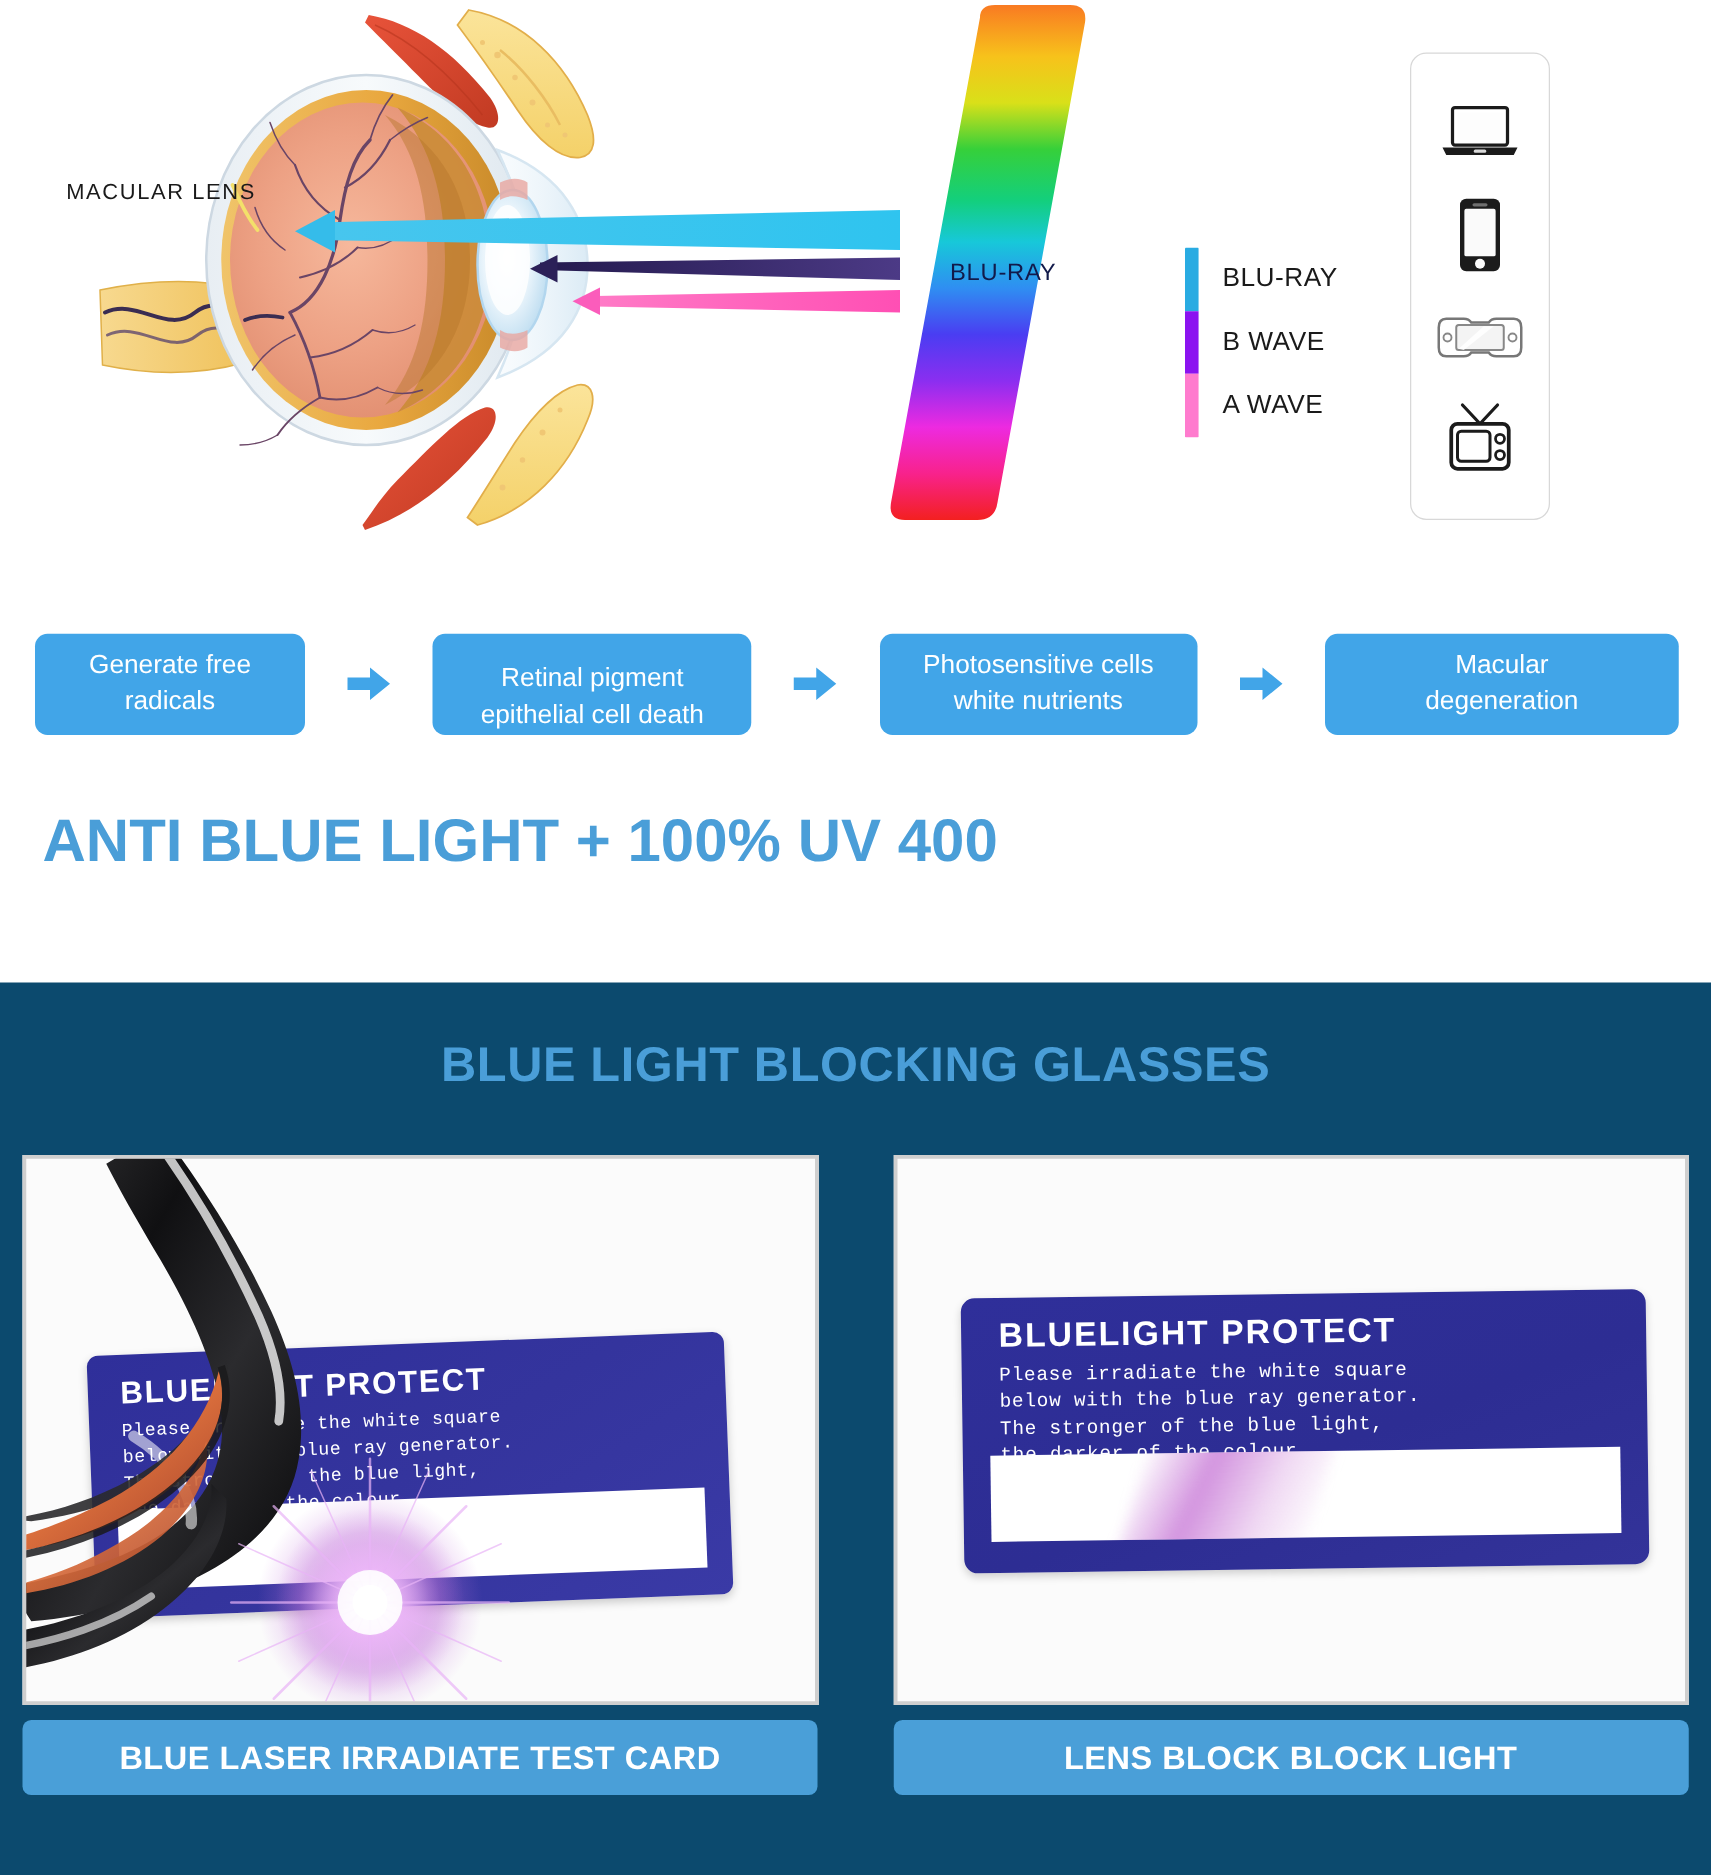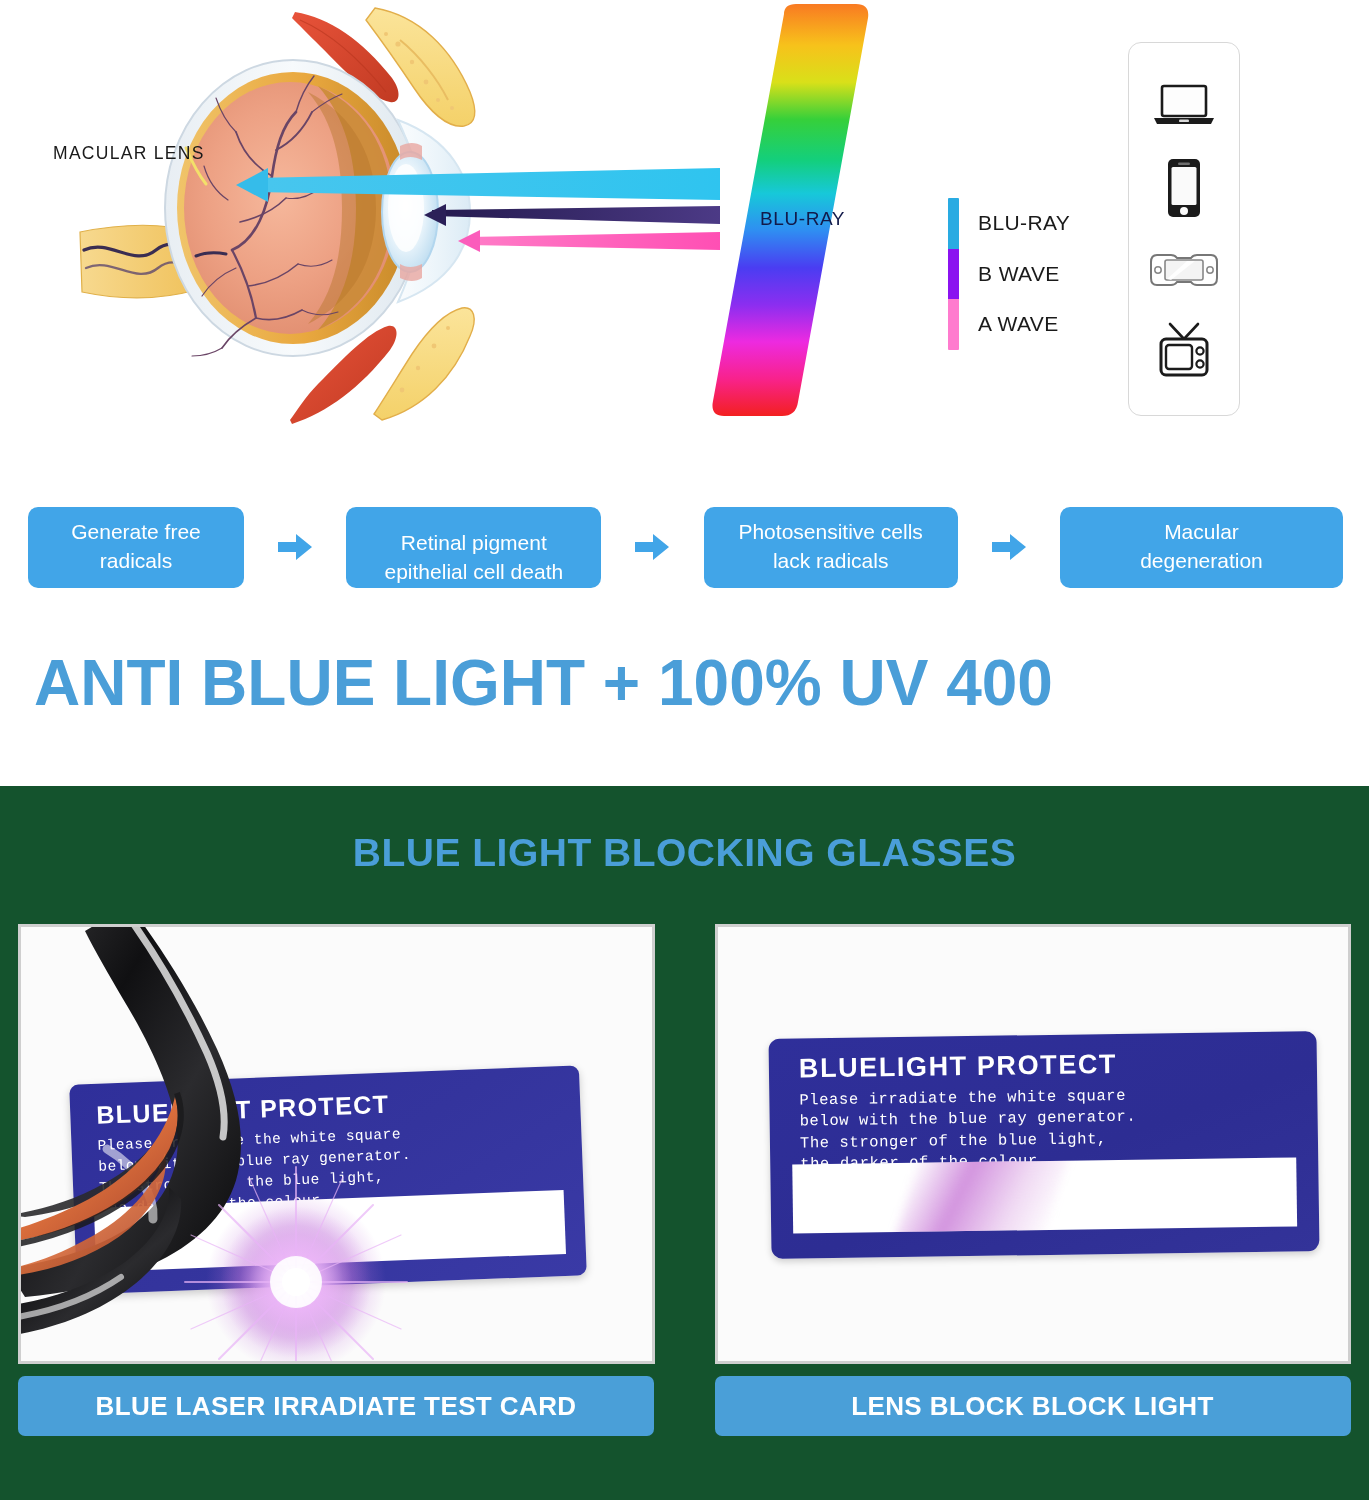--- a/index.html
+++ b/index.html
@@ -62,26 +62,26 @@
   .fb2{width:254px;}
   .fb3{width:283px;}
   .flow-arrow{
     flex:1;display:flex;align-items:center;justify-content:center;
   }
   .arrow-glyph{display:block;}
 
   
   .headline{
     position:absolute;left:34px;top:646px;
-    font-size:64px;font-weight:bold;color:#4a9ed8;letter-spacing:0px;
+    font-size:48px;font-weight:bold;color:#4a9ed8;letter-spacing:0px;
     font-family:"Liberation Sans", sans-serif;white-space:nowrap;
   }
 
   
-  .bottom-section{position:absolute;left:0;top:786px;width:1369px;height:714px;background:#14532d;}
+  .bottom-section{position:absolute;left:0;top:786px;width:1369px;height:714px;background:#0c4a6e;}
   .section-title{
     position:absolute;left:0;top:45px;width:1369px;text-align:center;
     font-size:39px;font-weight:bold;color:#4a9ed8;letter-spacing:.5px;
     font-family:"Liberation Sans", sans-serif;
   }
 
   .panels{position:absolute;left:18px;top:138px;width:1333px;height:440px;display:flex;gap:60px;}
   .panel{width:758px;height:440px;position:relative;}
   .photo{
     width:100%;height:100%;box-sizing:border-box;
@@ -376,21 +376,21 @@
         <span style="white-space:pre-line;margin-top:22px;">Retinal pigment
 epithelial cell death</span>
       </div>
       <div class="flow-arrow">
         <svg class="arrow-glyph" width="38" height="30" viewBox="0 0 38 30">
           <path d="M2 10 L20 10 L20 2 L36 15 L20 28 L20 20 L2 20 Z" fill="#41a5e8"></path>
         </svg>
       </div>
       <div class="flow-box fb2">
         <span style="white-space:pre-line;">Photosensitive cells
-lack radicals</span>
+white nutrients</span>
       </div>
       <div class="flow-arrow">
         <svg class="arrow-glyph" width="38" height="30" viewBox="0 0 38 30">
           <path d="M2 10 L20 10 L20 2 L36 15 L20 28 L20 20 L2 20 Z" fill="#41a5e8"></path>
         </svg>
       </div>
       <div class="flow-box fb3">
         <span style="white-space:pre-line;">Macular
 degeneration</span>
       </div>

